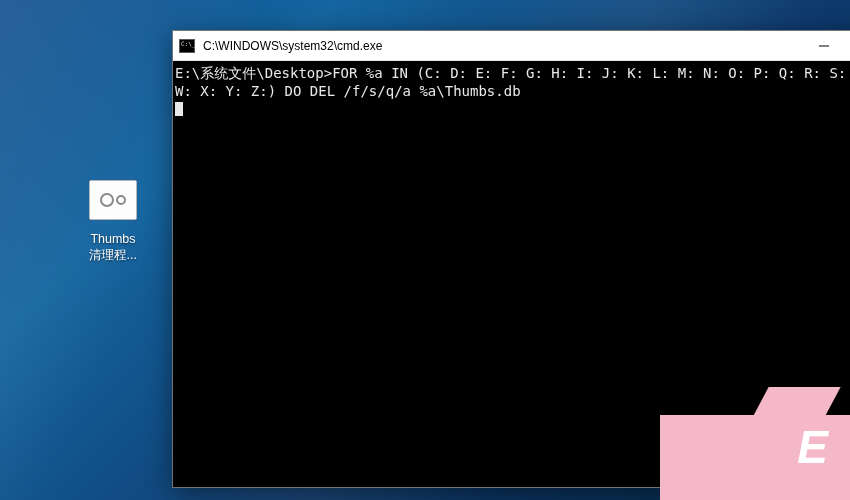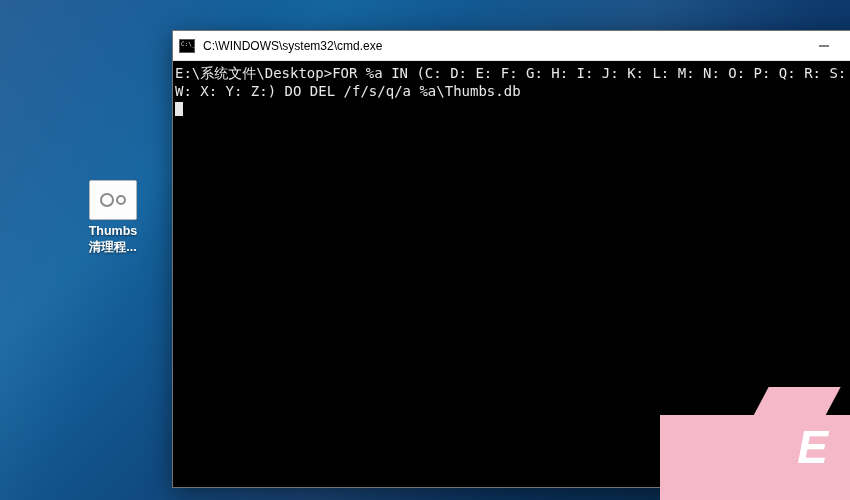--- a/index.html
+++ b/index.html
@@ -49,27 +49,27 @@
       border: 2px solid #8a8a8a;
       border-radius: 50%;
       position: relative;
     }
     .gear::before, .gear::after {
       content: "";
       position: absolute;
       background: #8a8a8a;
     }
     .desktop-icon .label {
-      margin-top: 4px;
+      margin-top: 12px;
       color: #fff;
       font-size: 12.5px;
+      text-align: center;
       line-height: 1.25;
       text-shadow: 0 1px 2px rgba(0,0,0,0.6);
       white-space: pre-line;
-      font-weight: bold;
     }
     
     .cmd-window {
       position: absolute;
       left: 172px;
       top: 30px;
       width: 768px;
       height: 458px;
       background: #ef4444;
       border: 1px solid #737373;

